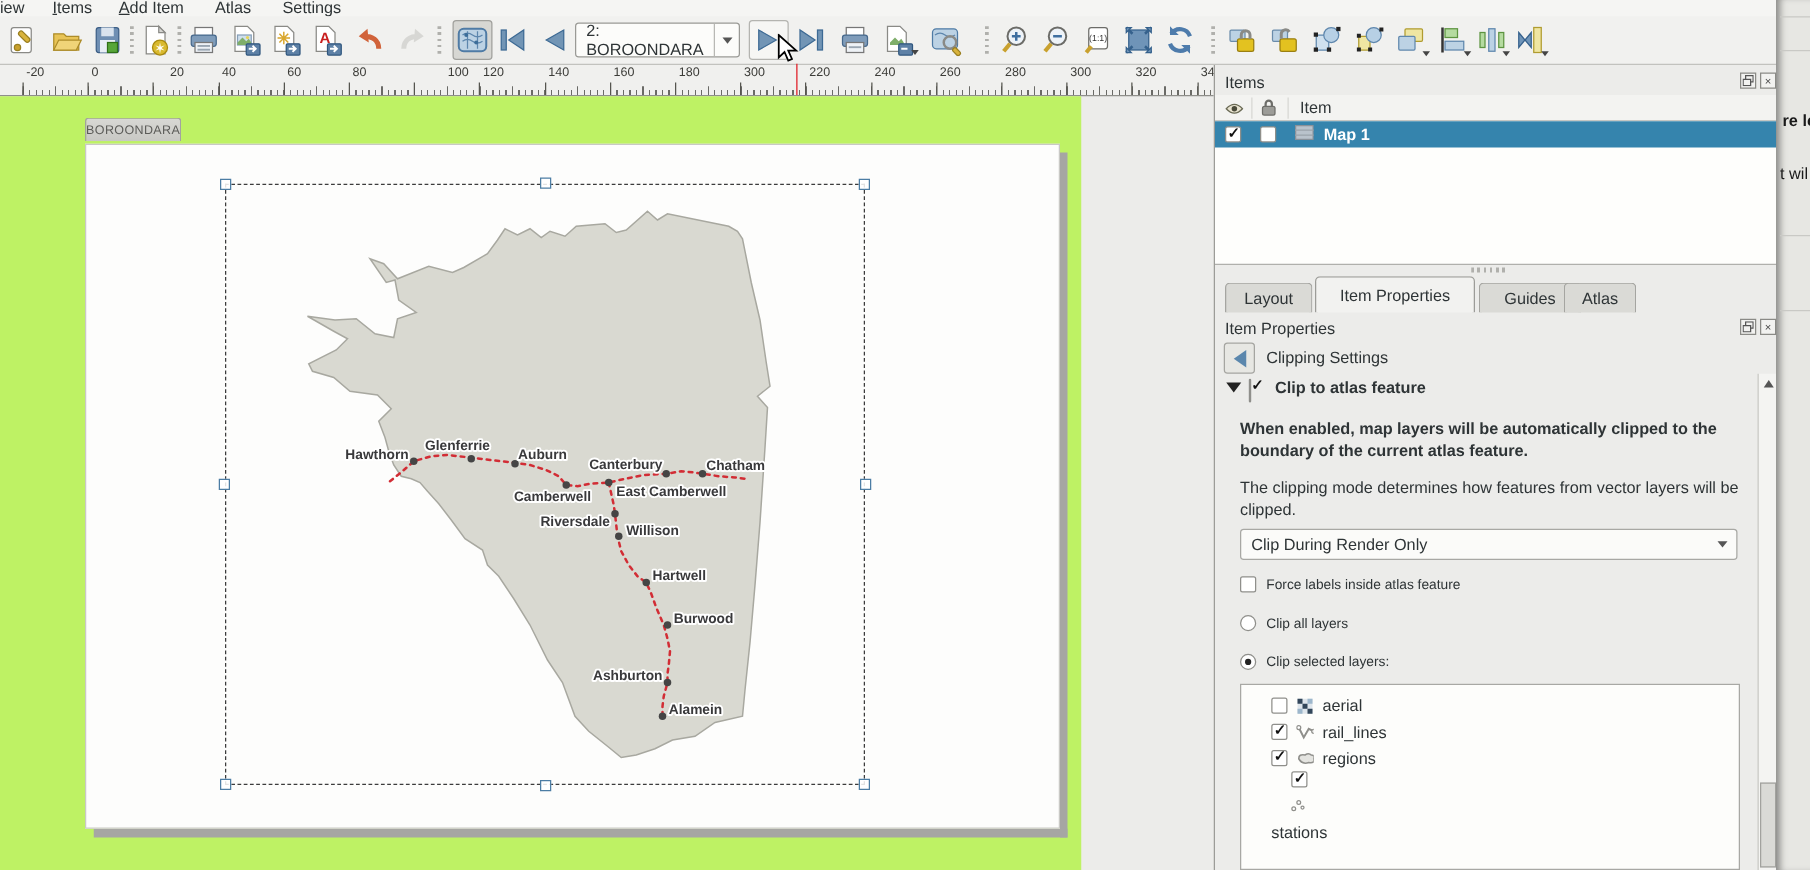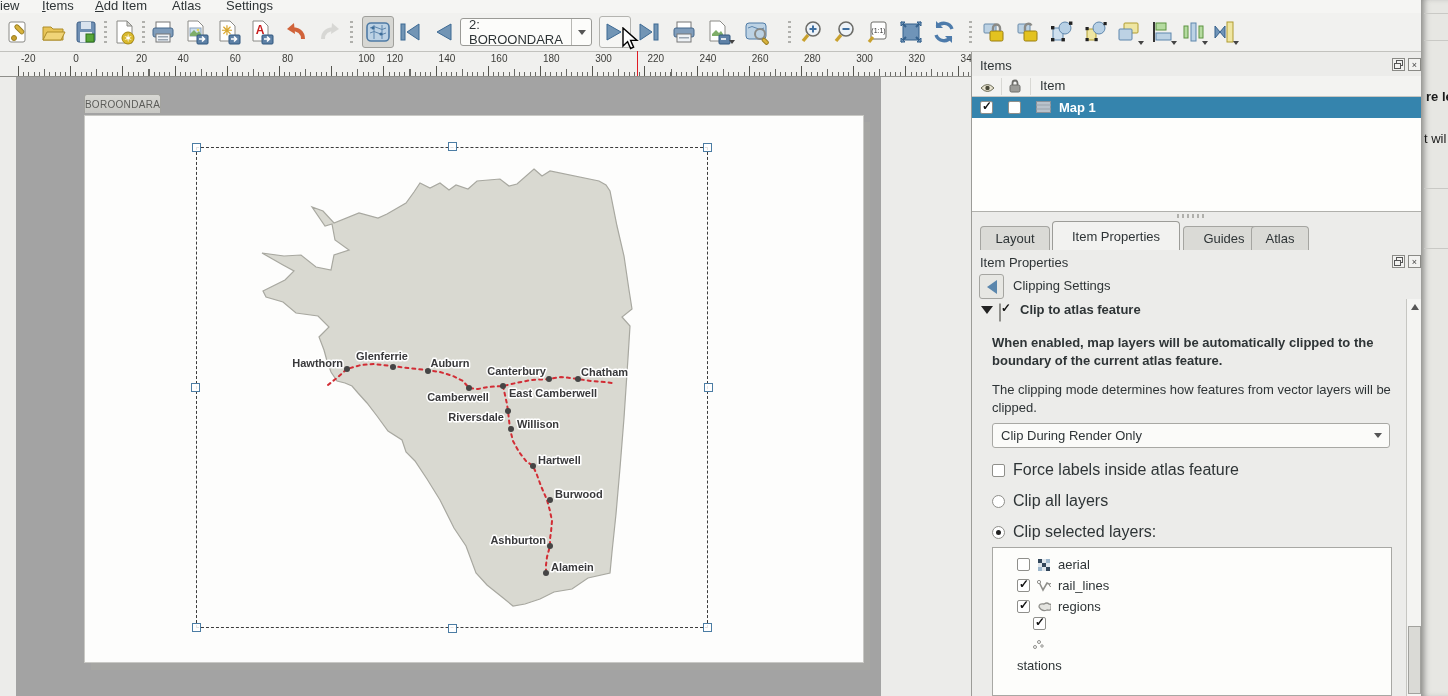--- a/index.html
+++ b/index.html
@@ -34,21 +34,21 @@
       repeating-linear-gradient(to right,#6a6a66 0 1px,transparent 1px 5.22px),
       repeating-linear-gradient(to right,#6a6a66 0 1px,transparent 1px 26.1px);
     background-size:2000px 4px,2000px 7px;
     background-position:18px bottom,18px bottom;
     background-repeat:no-repeat,no-repeat; }
   .rtick { position:absolute; bottom:0; width:1px; height:10px; background:#55554f; }
   .rlab { position:absolute; top:1px; font-size:10px; color:#3c3c38; }
   #ruler-marker { position:absolute; bottom:0; width:1px; height:25px; background:#e01b24; }
 
   
-  #canvas { left:16px; top:77px; width:865px; height:619px; background:#a3a3a3; overflow:hidden; }
+  #canvas { left:0; top:77px; width:865px; height:619px; background:#bef264; overflow:hidden; }
   #page-tab { left:68px; top:17px; width:77px; height:19px; background:linear-gradient(#d8d8d4,#c8c8c4);
     border:1px solid #a3a39f; border-bottom:none; border-radius:3px 3px 0 0;
     font-size:10px; color:#5c5c59; display:flex; align-items:center; justify-content:center; letter-spacing:.3px; }
   #page { left:68px; top:38px; width:780px; height:548px; background:#fdfdfc; border:1px solid #c9c9c5; }
   #page-shadow-r { left:848px; top:45px; width:6px; height:548px; background:#a6a6a3; }
   #page-shadow-b { left:75px; top:586px; width:779px; height:7px; background:#a6a6a3; }
   #map-svg { left:68px; top:38px; }
   #sel { left:180px; top:70px; width:512px; height:481px; border:1px dashed #3c3c3c; }
   .handle { position:absolute; width:9px; height:9px; border:1px solid #4c7da4; background:rgba(255,255,255,.85); }
 
@@ -85,21 +85,21 @@
   #sect-arrow { left:9px; top:254px; width:0; height:0; border-left:6px solid transparent; border-right:6px solid transparent; border-top:8px solid #222; }
   #sect-cb { left:27px; top:252px; }
   #sect-label { left:48px; top:250px; font-size:13px; font-weight:bold; color:#2e3436; }
 
   .para { position:absolute; left:20px; width:406px; font-size:13px; color:#2e3436; line-height:18px; }
   #combo-clip { left:20px; top:371px; width:398px; height:25px; background:#fbfbf9; border:1px solid #a8a8a4; border-radius:3px;
     display:flex; align-items:center; }
   #combo-clip .val { flex:1; font-size:13px; color:#2e3436; padding-left:8px; }
   #combo-clip .cbtn { width:22px; display:flex; align-items:center; justify-content:center; }
 
-  .ctl-row { position:absolute; left:20px; display:flex; align-items:center; gap:8px; font-size:16px; color:#2e3436; }
+  .ctl-row { position:absolute; left:20px; display:flex; align-items:center; gap:8px; font-size:11px; color:#2e3436; }
 
   #layers-box { left:20px; top:495px; width:400px; height:149px; background:#fdfdfb; border:1px solid #a8a8a4; }
   .lay-row { position:absolute; left:24px; height:21px; display:flex; align-items:center; gap:7px; font-size:13px; color:#2e3436; }
   .lay-ic { width:14px; height:14px; display:flex; align-items:center; justify-content:center; }
 
   #vscroll { left:434px; top:247px; width:15px; height:397px; background:#f4f4f2; border-left:1px solid #c6c6c2; }
   #vscroll .up { position:absolute; left:4px; top:5px; width:0; height:0; border-left:4px solid transparent; border-right:4px solid transparent; border-bottom:6px solid #555; }
   #vscroll .thumb { position:absolute; left:1px; top:327px; width:13px; height:68px; background:#dadad6; border:1px solid #a2a29e; }
 
   

